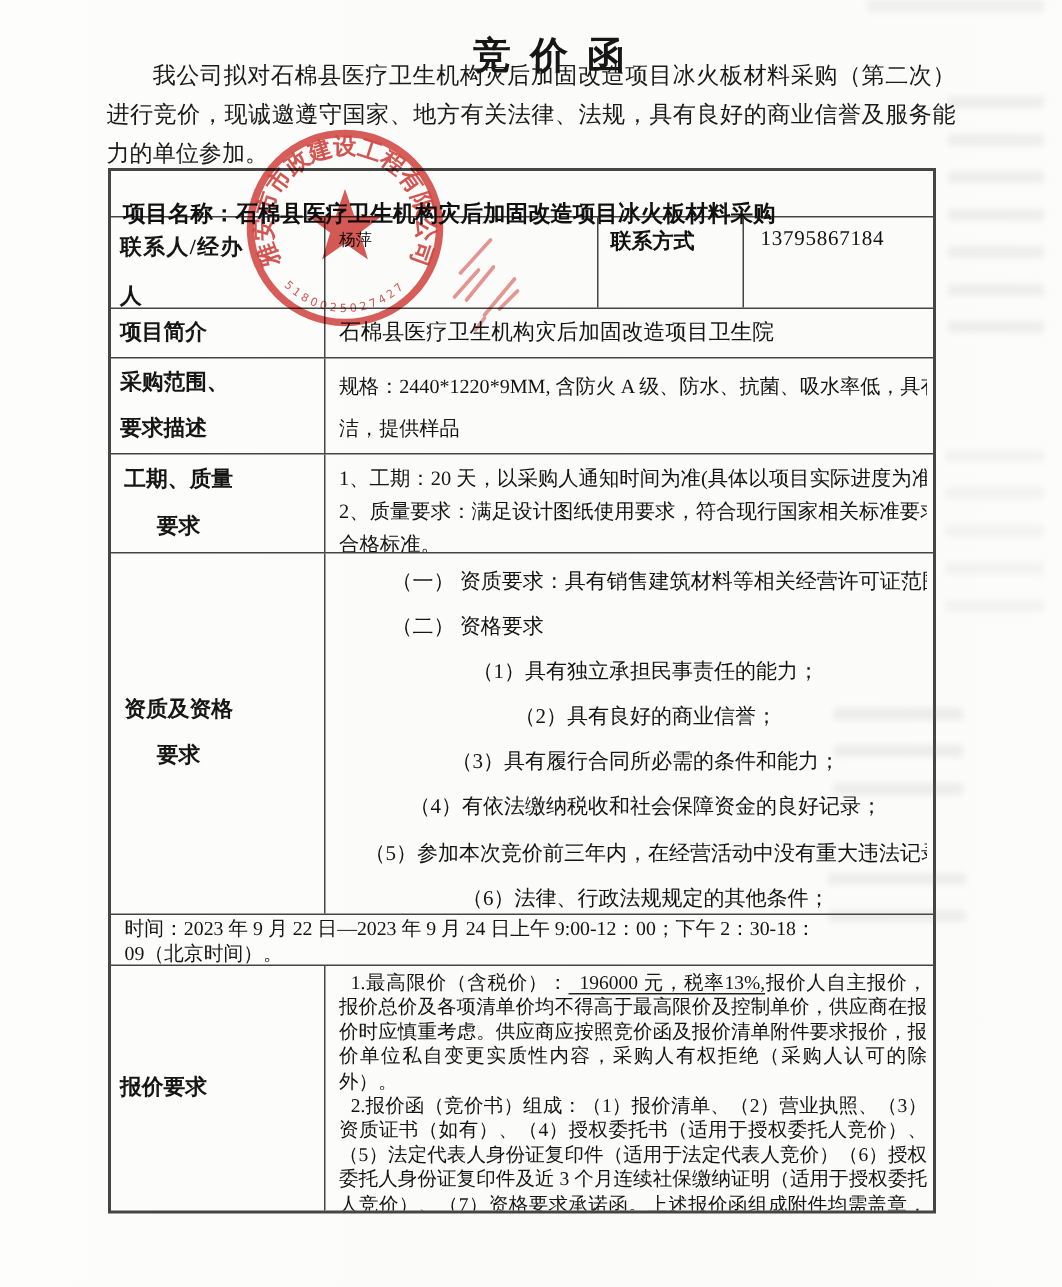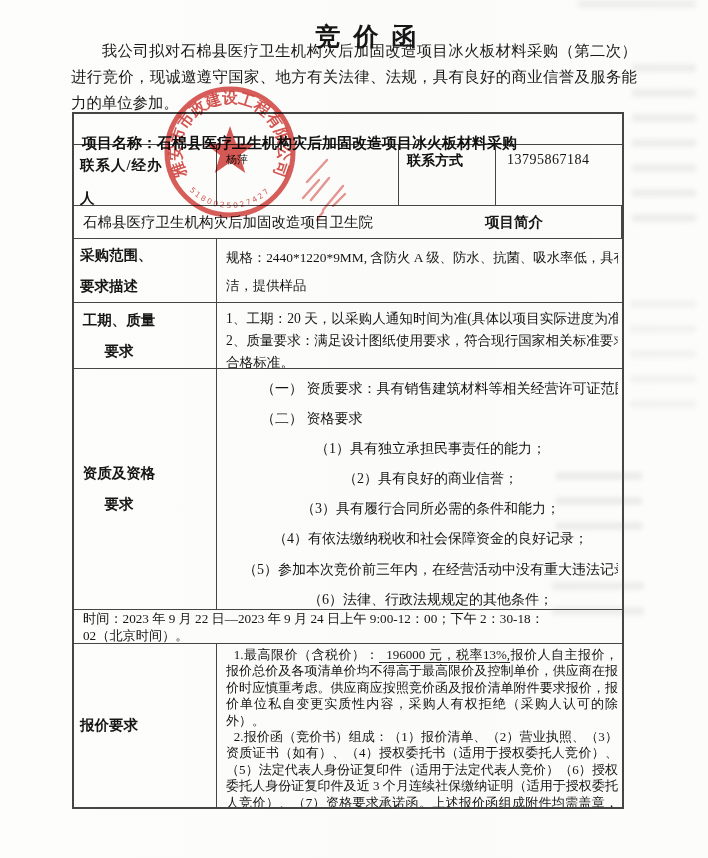--- a/index.html
+++ b/index.html
@@ -118,24 +118,24 @@
     <div class="trow r3">
       <div class="cell lbl align-left">
           <span class="lblspan">联系人/经办人</span>
         </div>
       <div class="cell c-name">杨萍</div>
       <div class="cell c-method">联系方式</div>
       <div class="cell c-phone">13795867184</div>
     </div>
 
     <div class="trow r4">
+      <div class="cell lbl align-left">
+          <span class="lblspan">项目简介</span>
+        </div>
       <div class="cell content">石棉县医疗卫生机构灾后加固改造项目卫生院</div>
-      <div class="cell lbl align-left">
-          <span class="lblspan">项目简介</span>
-        </div>
     </div>
 
     <div class="trow r5">
       <div class="cell lbl align-left">
           <span class="lblspan">采购范围、要求描述</span>
         </div>
       <div class="cell content">
         <div class="nowrap-line">规格：2440*1220*9MM, 含防火 A 级、防水、抗菌、吸水率低，具有防潮、耐磨易清</div>
         <div class="nowrap-line">洁，提供样品</div>
       </div>
@@ -166,21 +166,21 @@
           <li class="indent-sm">（4）有依法缴纳税收和社会保障资金的良好记录；</li>
           <li class="indent-sm">（5）参加本次竞价前三年内，在经营活动中没有重大违法记录；</li>
           <li class="indent-sm">（6）法律、行政法规规定的其他条件；</li>
         </ul>
       </div>
     </div>
 
     <div class="trow r8">
       <div class="cell content">
         <div class="nowrap-line">时间：2023 年 9 月 22 日—2023 年 9 月 24 日上午 9:00-12：00；下午 2：30-18：</div>
-        <div class="nowrap-line">02（北京时间）。</div>
+        <div class="nowrap-line">09（北京时间）。</div>
       </div>
     </div>
 
     <div class="trow r9">
       <div class="cell lbl align-left">
           <span class="lblspan">报价要求</span>
         </div>
       <div class="cell content">
         <p><span>1.最高限价（含税价）：</span><span class="underlined">  196000 元，税率13%,</span><span>报价人自主报价，报价总价及各项清单价均不得高于最高限价及控制单价，供应商在报价时应慎重考虑。供应商应按照竞价函及报价清单附件要求报价，报价单位私自变更实质性内容，采购人有权拒绝（采购人认可的除外）。</span></p>
         <p>2.报价函（竞价书）组成：（1）报价清单、（2）营业执照、（3）资质证书（如有）、（4）授权委托书（适用于授权委托人竞价）、（5）法定代表人身份证复印件（适用于法定代表人竞价）（6）授权委托人身份证复印件及近 3 个月连续社保缴纳证明（适用于授权委托人竞价）、（7）资格要求承诺函。上述报价函组成附件均需盖章，格式自拟，并胶装成册后密封盖章，不得散页和未密封递交。</p>

